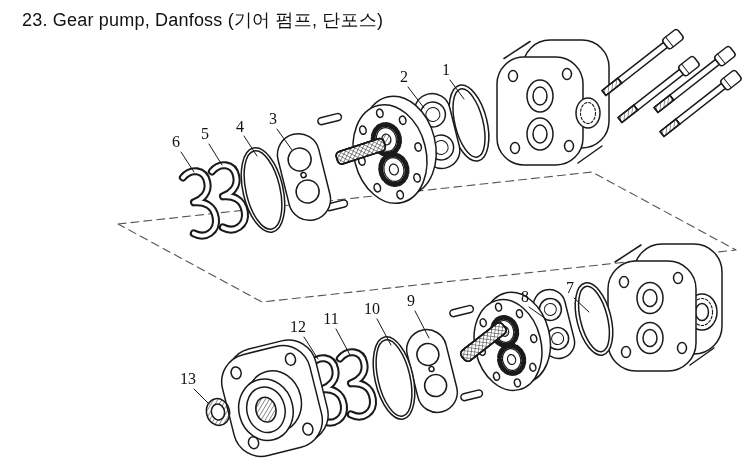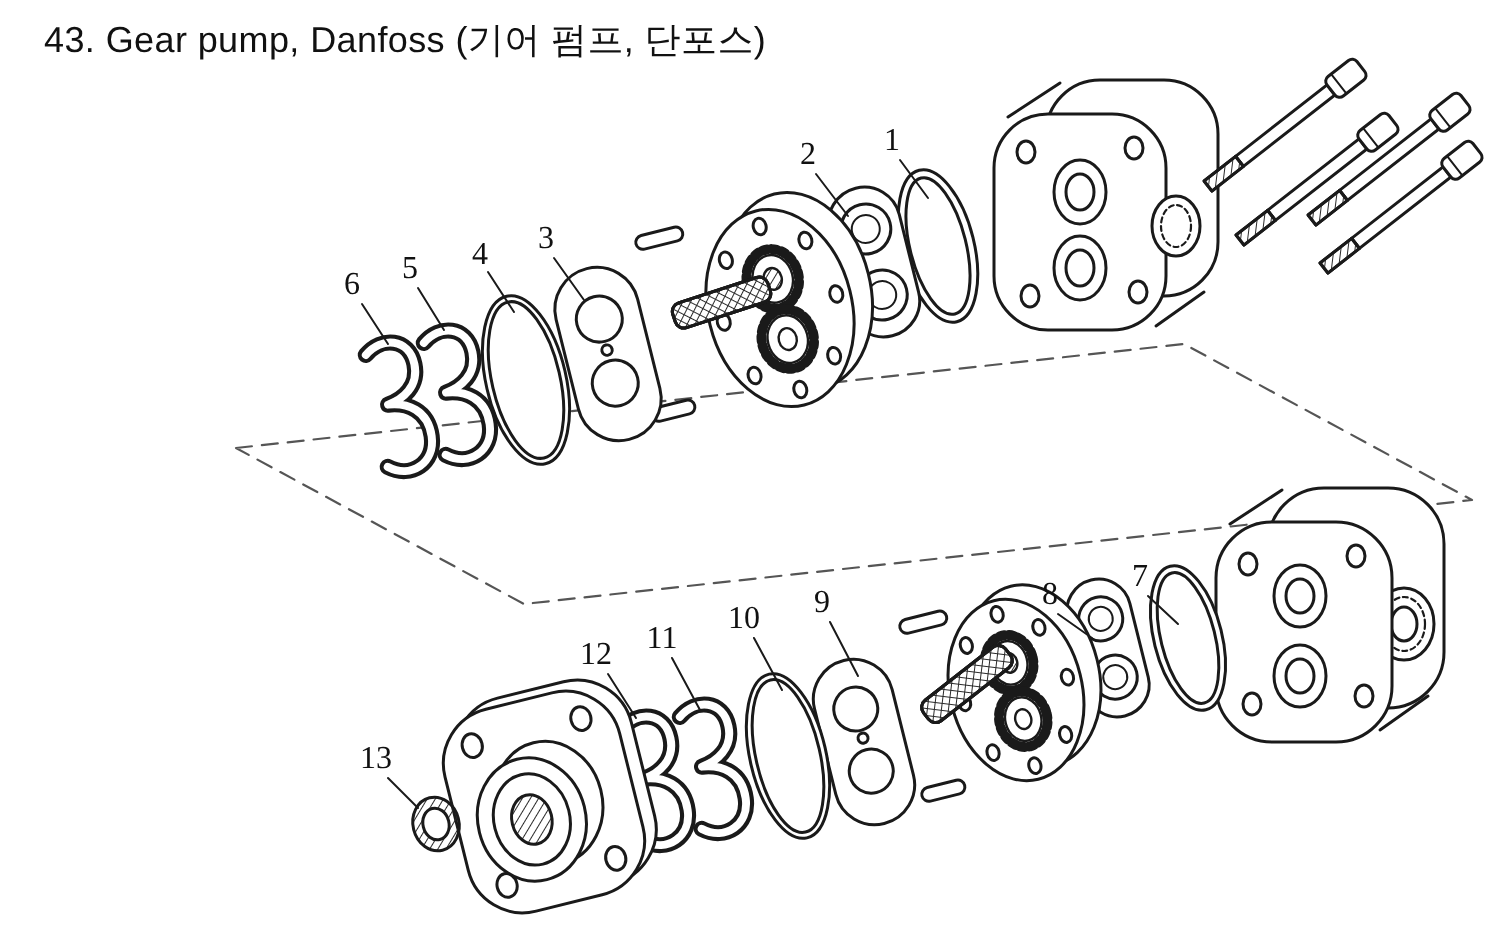--- a/index.html
+++ b/index.html
@@ -12,21 +12,21 @@
     letter-spacing:.2px;white-space:nowrap;
   }
   svg.diagram{position:absolute;left:0;top:0}
   .plabel{font-family:"Liberation Serif", serif;font-size:16px;fill:#111}
   .sO{stroke:#1a1a1a;stroke-width:8.5;fill:none;stroke-linecap:round}
   .sI{stroke:#ffffff;stroke-width:4.2;fill:none;stroke-linecap:round}
 </style>
 </head>
 <body>
 
-<div class="title">43. Gear pump, Danfoss (기어 펌프, 단포스)</div>
+<div class="title">23. Gear pump, Danfoss (기어 펌프, 단포스)</div>
 
 <svg class="diagram" width="746" height="475" viewBox="0 0 746 475" xmlns="http://www.w3.org/2000/svg">
   <defs>
     <pattern id="hA" width="3.5" height="3.5" patternUnits="userSpaceOnUse" patternTransform="rotate(45)">
       <line x1="0" y1="0" x2="0" y2="3.5" stroke="#2a2a2a" stroke-width="1"></line>
     </pattern>
     <pattern id="hB" width="3.5" height="3.5" patternUnits="userSpaceOnUse" patternTransform="rotate(-45)">
       <line x1="0" y1="0" x2="0" y2="3.5" stroke="#2a2a2a" stroke-width="1"></line>
     </pattern>
   </defs>

